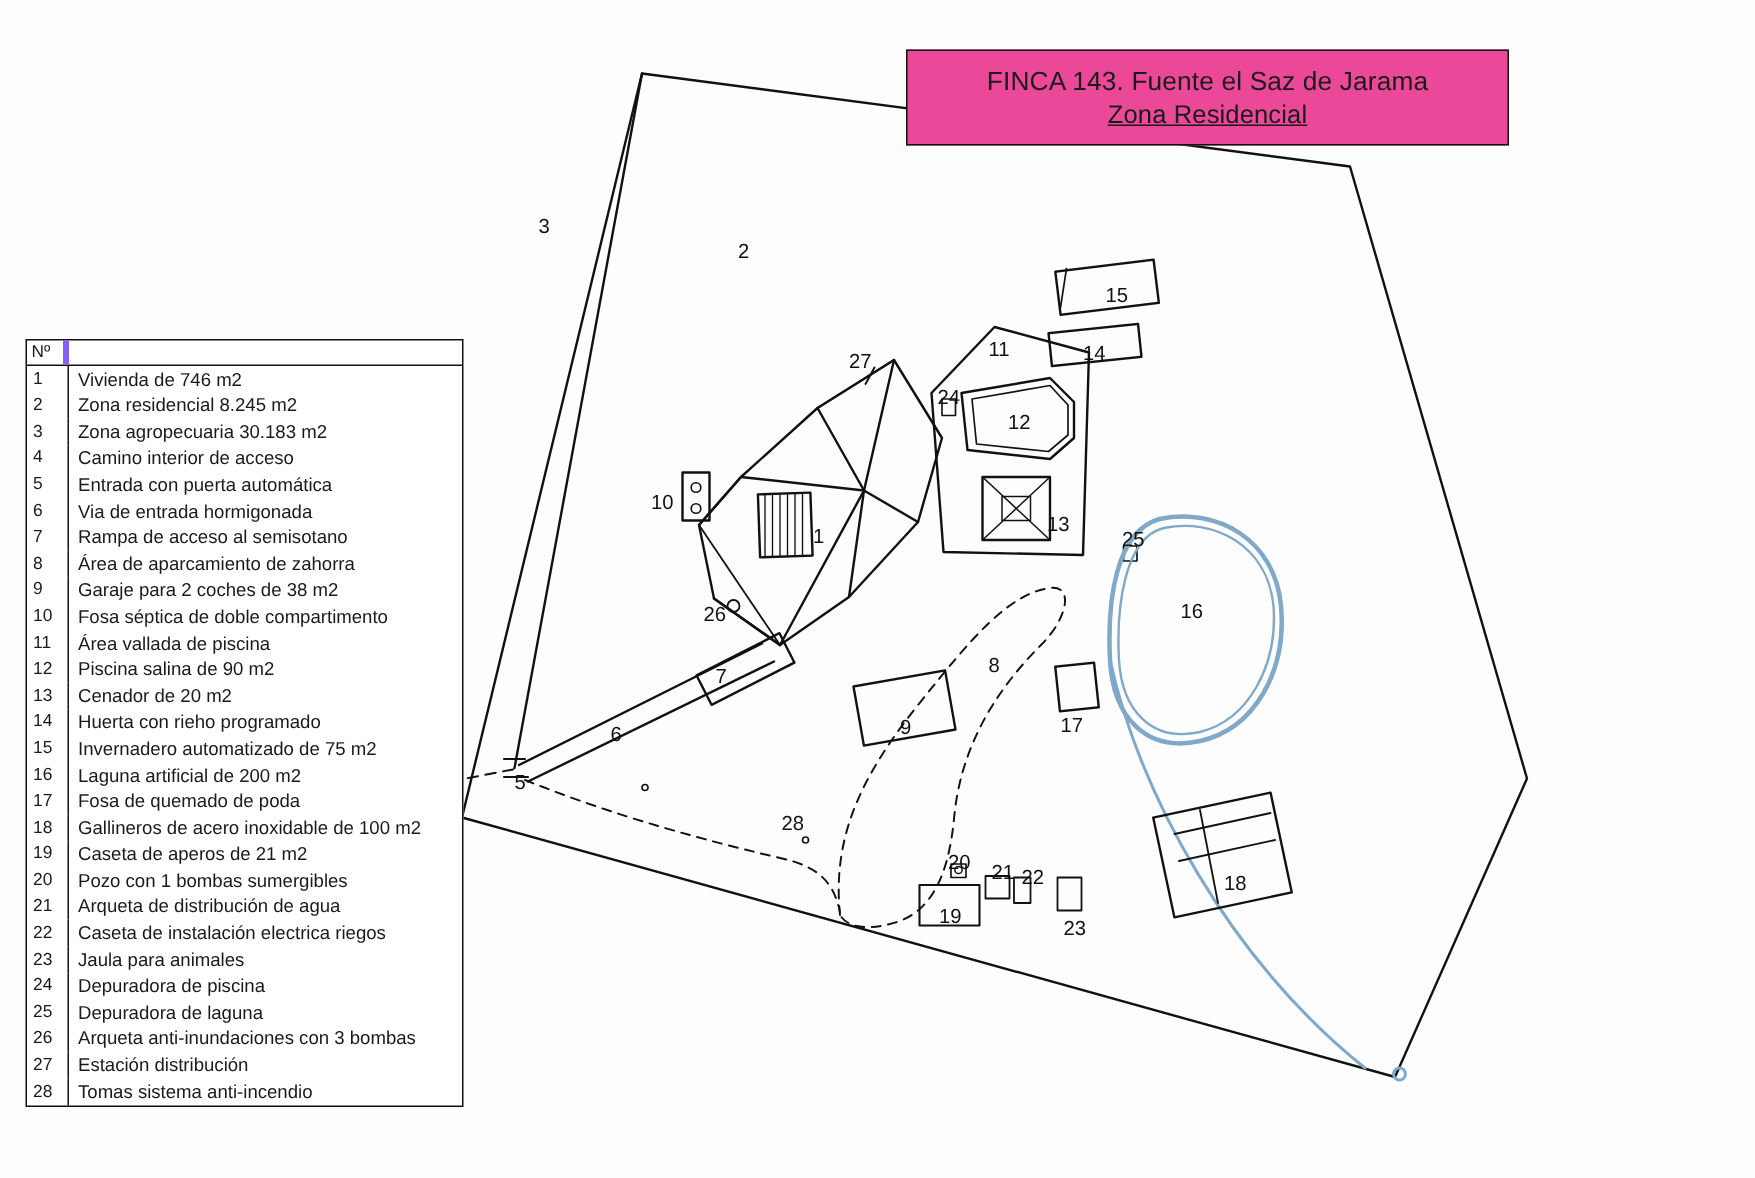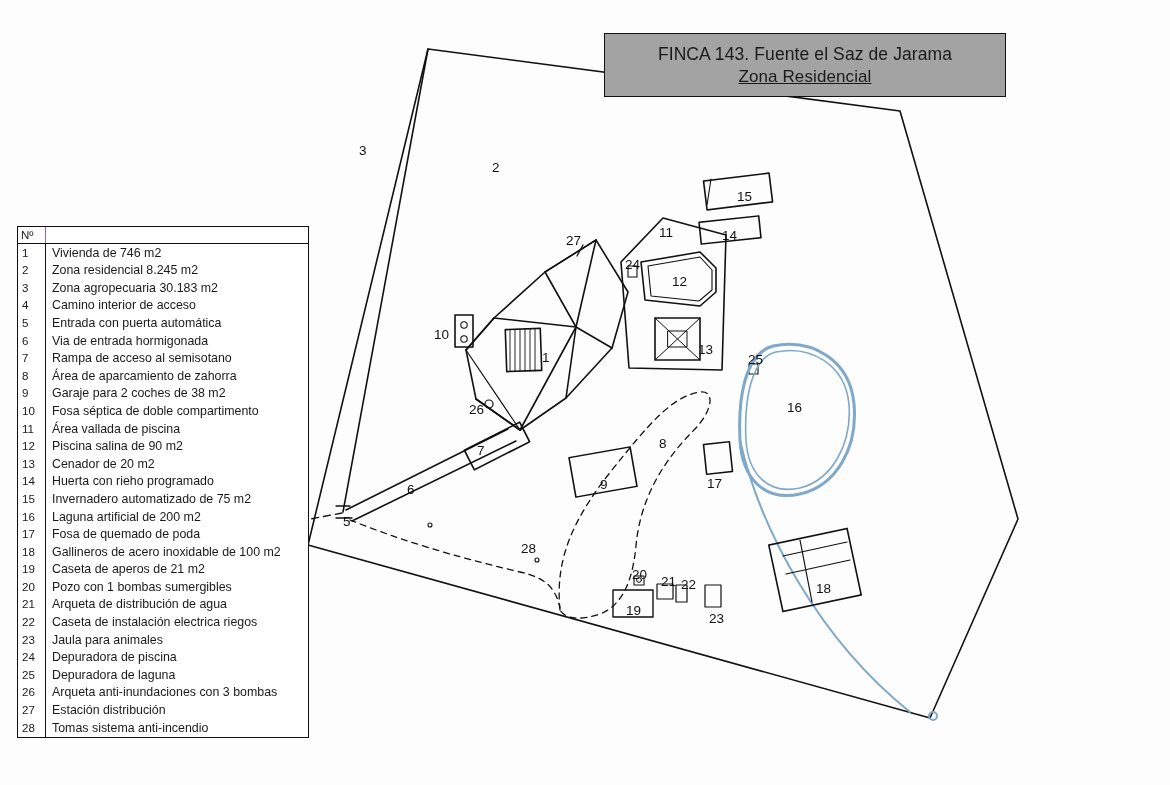--- a/index.html
+++ b/index.html
@@ -22,21 +22,21 @@
   }
 
   
   .title-box {
     position: absolute;
     left: 604px;
     top: 33px;
     width: 400px;
     height: 62px;
     border: 1.5px solid #111;
-    background: #a3a3a3;
+    background: #ec4899;
     display: flex;
     flex-direction: column;
     align-items: center;
     justify-content: center;
     gap: 2px;
   }
   .title-line1 {
     font-size: 17.5px;
     letter-spacing: 0.1px;
     white-space: nowrap;
@@ -58,21 +58,21 @@
     background: #fff;
     box-sizing: border-box;
   }
   .legend-head {
     display: flex;
     border-bottom: 1px solid #111;
     font-size: 12.5px;
   }
   .legend-head .c-num {
     width: 28px;
-    border-right: 1px solid #8b5cf6;
+    border-right: 4px solid #8b5cf6;
     padding: 2px 0 2px 3px;
     box-sizing: border-box;
     font-size: 11.5px;
   }
   .legend-head .c-det {
     flex: 1;
     text-align: center;
     padding: 2px 0;
     font-size: 12.5px;
   }

